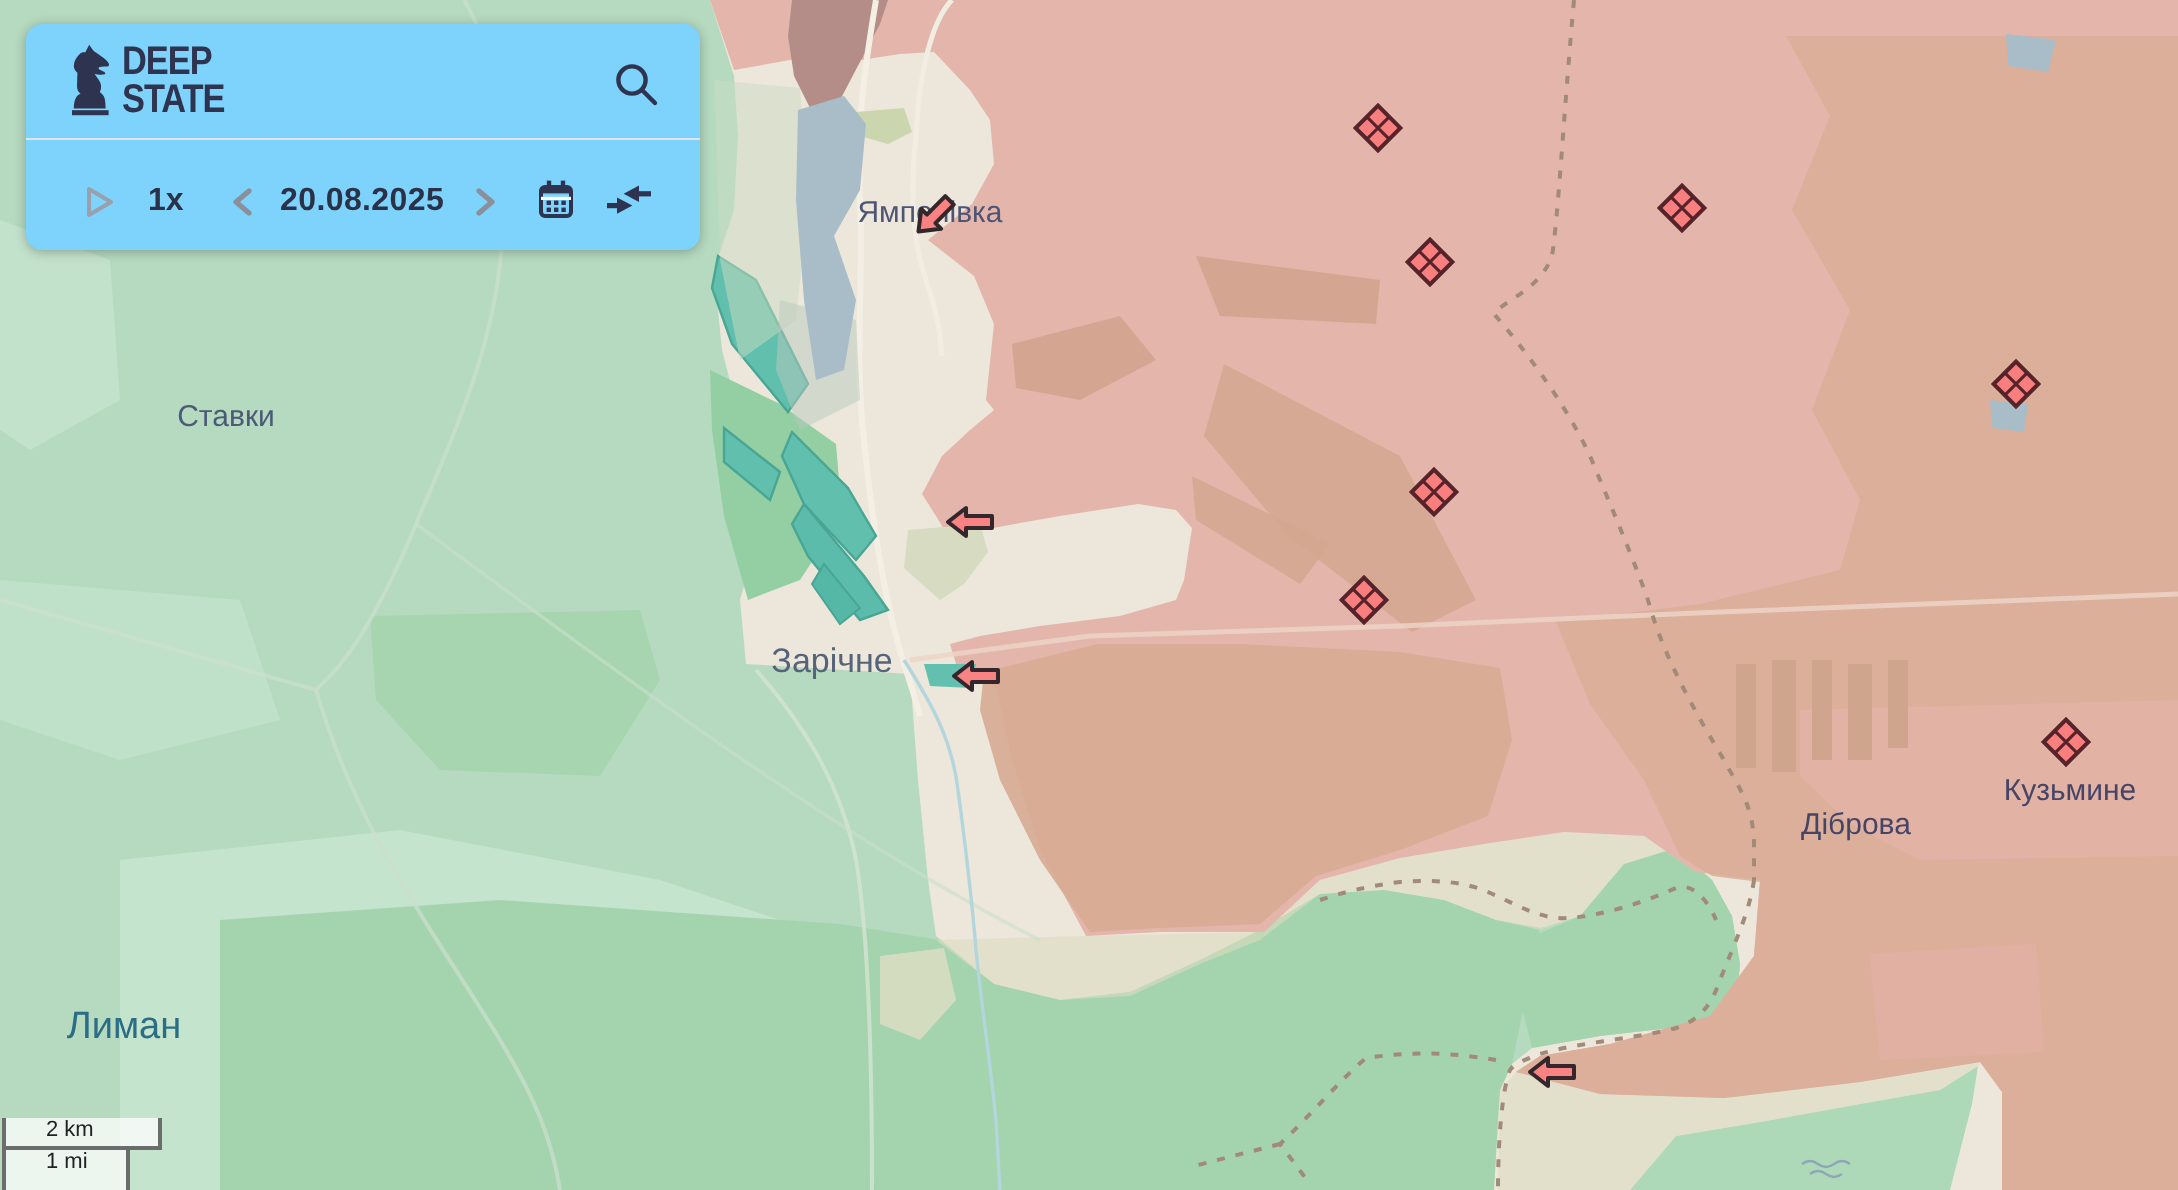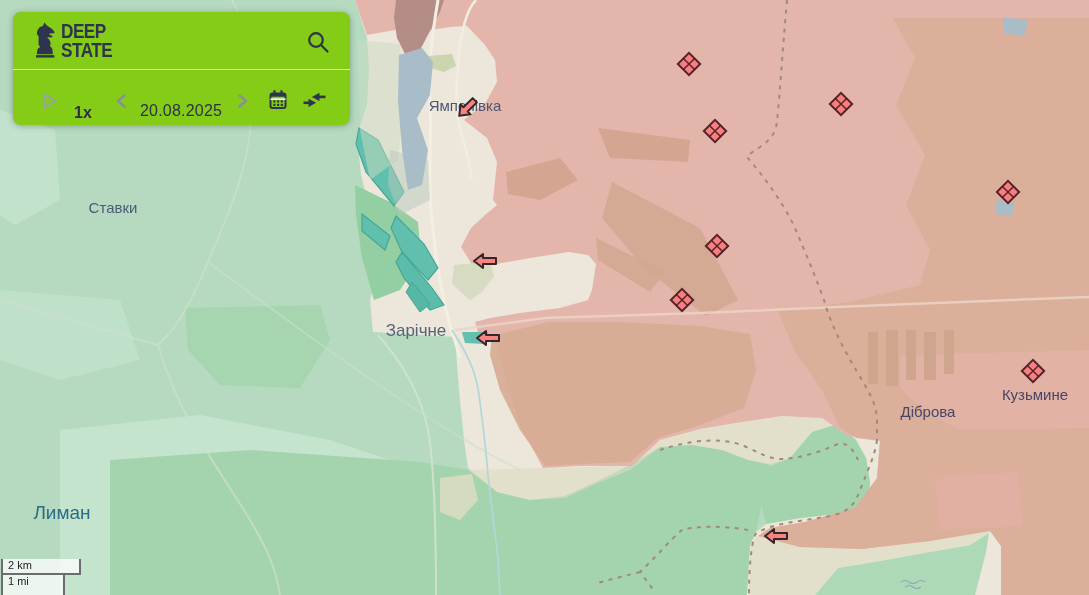--- a/index.html
+++ b/index.html
@@ -1,26 +1,26 @@
 <!DOCTYPE html>
 <html><head>
 <meta charset="utf-8">
 <style>
   html,body{margin:0;padding:0;}
   body{font-family:"Liberation Sans", sans-serif;}
   #stage{position:relative;width:1089px;height:595px;overflow:hidden;background:#ece7da;}
   #stage svg{position:absolute;left:0;top:0;}
   .lbl{font-family:"Liberation Sans", sans-serif;}
-  #panel{position:absolute;left:13px;top:12px;width:337px;height:113px;background:#84cc16;border-radius:8px;box-shadow:0 1px 6px rgba(0,0,0,.28);}
+  #panel{position:absolute;left:13px;top:12px;width:337px;height:113px;background:#7dd3fc;border-radius:8px;box-shadow:0 1px 6px rgba(0,0,0,.28);}
   #panel .row1{position:absolute;left:0;top:0;width:100%;height:57px;border-bottom:1px solid #e4e4e8;}
   .logotext{position:absolute;left:48px;top:10px;color:#2e3450;font-weight:bold;font-size:20px;line-height:18.8px;letter-spacing:-0.6px;transform:scaleX(0.86);transform-origin:left top;}
-  .datetxt{position:absolute;left:127px;top:90px;font-size:16px;font-weight:normal;color:#2b3247;letter-spacing:0.2px;}
-  .onex{position:absolute;left:61px;top:92px;font-size:16px;font-weight:bold;color:#2b3247;}
+  .datetxt{position:absolute;left:127px;top:80px;font-size:16px;font-weight:bold;color:#2b3247;letter-spacing:0.2px;}
+  .onex{position:absolute;left:61px;top:80px;font-size:16px;font-weight:bold;color:#2b3247;}
   #scalebox{position:absolute;left:1px;top:559px;}
-  .sline{background:rgba(255,255,255,.75);border:2px solid #6c6c6c;border-top:none;color:#222;font-size:11px;line-height:13px;padding:0 5px;white-space:nowrap;box-sizing:border-box;}
+  .sline{background:rgba(255,255,255,.75);border:2px solid #6c6c6c;border-top:none;color:#222;font-size:11px;line-height:13px;padding:0 20px;white-space:nowrap;box-sizing:border-box;}
   .sline.km{width:80px;height:16px;}
   .sline.mi{width:64px;height:27px;border-top:2px solid #6c6c6c;margin-top:-2px;border-bottom:2px solid #6c6c6c;}
 </style>
 </head>
 <body>
 <div id="stage">
 <svg width="1089" height="595" viewBox="0 0 1089 595">
 
   <rect x="0" y="0" width="1089" height="595" fill="#ece7da"></rect>
 

